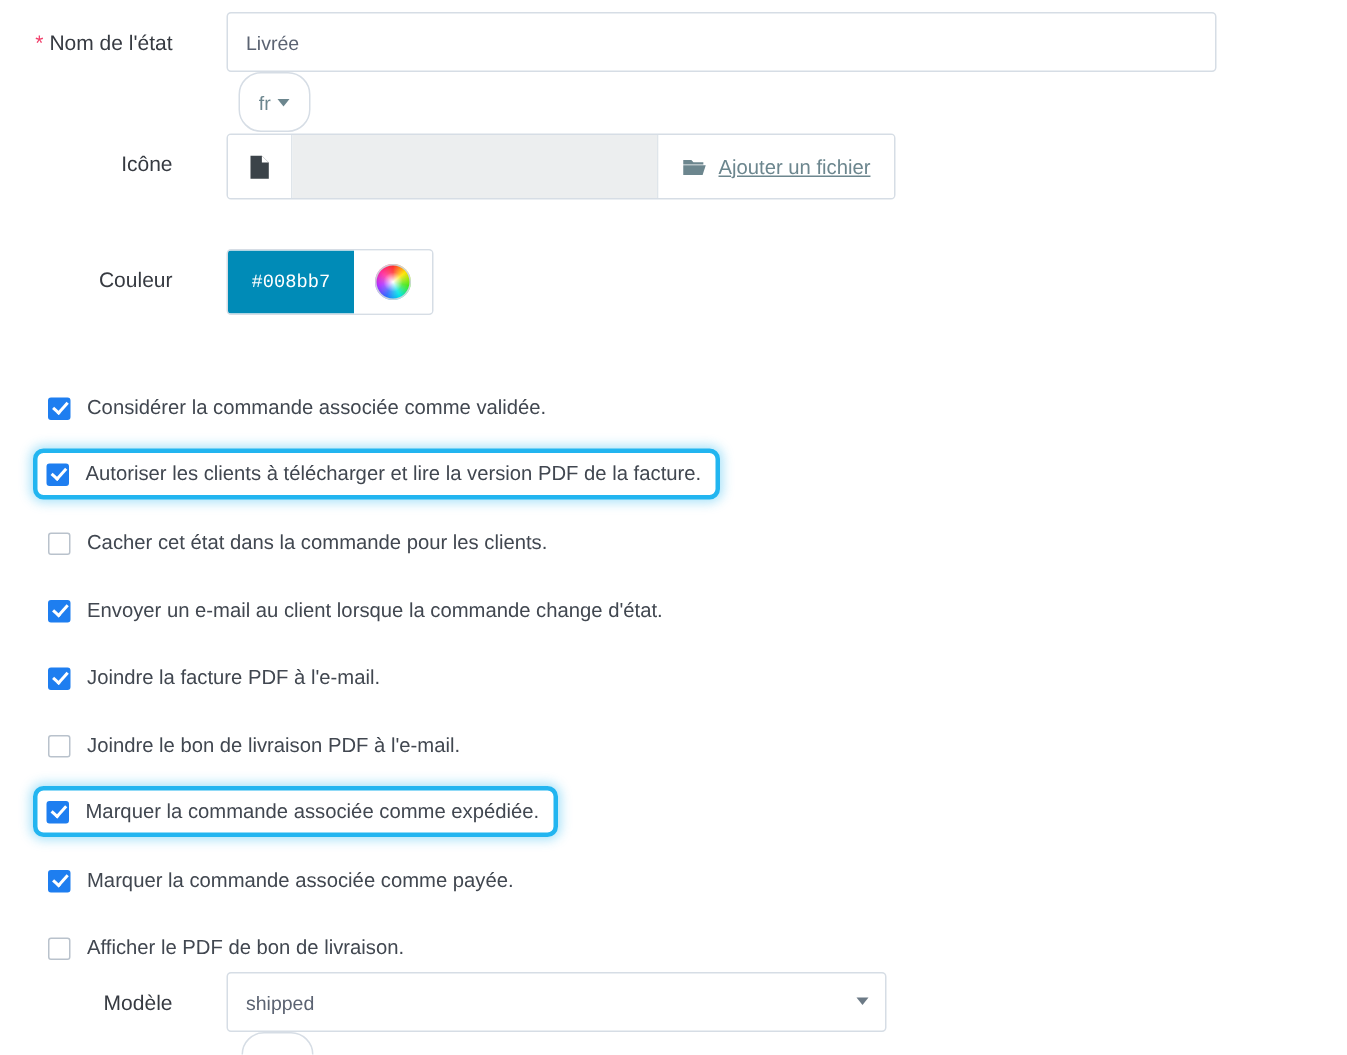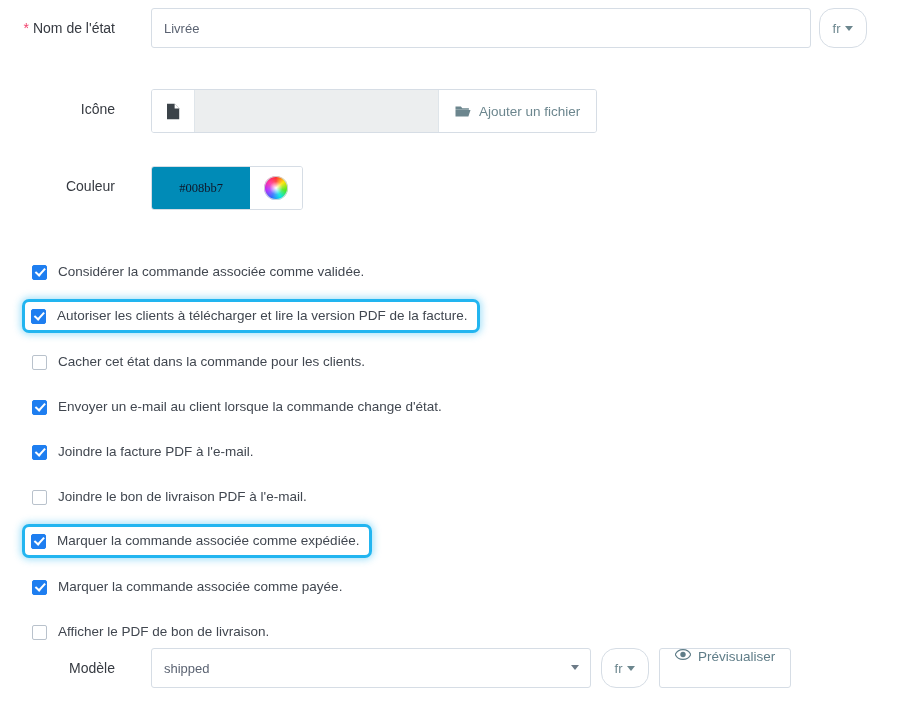--- a/index.html
+++ b/index.html
@@ -37,20 +37,21 @@
     color: #f1416c;
     font-size: 14px;
     margin-right: 4px;
   }
   .label-text { }
 
   .control-area {
     margin-left: 36px;
     display: flex;
     align-items: flex-start;
+    flex-direction: column;
   }
 
   
   #row-name { top: 8px; }
   .text-input {
     width: 660px;
     height: 40px;
     box-sizing: border-box;
     border: 1px solid #d6dde5;
     border-radius: 3px;
@@ -114,41 +115,42 @@
   .file-add-btn {
     padding: 0 16px;
     display: flex;
     align-items: center;
     gap: 8px;
     background: #ffffff;
     color: #6c868e;
     font-size: 13.5px;
     cursor: pointer;
     white-space: nowrap;
+    text-decoration: underline;
   }
 
   
   #row-color { top: 166px; }
   .color-group {
     display: flex;
     align-items: stretch;
     height: 42px;
     border: 1px solid #d6dde5;
     border-radius: 3px;
     overflow: hidden;
     background: #fff;
   }
   .color-swatch {
-    width: 98px;
+    width: 84px;
     display: flex;
     align-items: center;
     justify-content: center;
-    color: #0f172a;
+    color: #ffffff;
     font-size: 12.5px;
-    font-family: Liberation Serif, serif;
+    font-family: Liberation Mono, monospace;
   }
   .color-wheel-btn {
     width: 52px;
     display: flex;
     align-items: center;
     justify-content: center;
     background: #ffffff;
     cursor: pointer;
   }
   .wheel {

